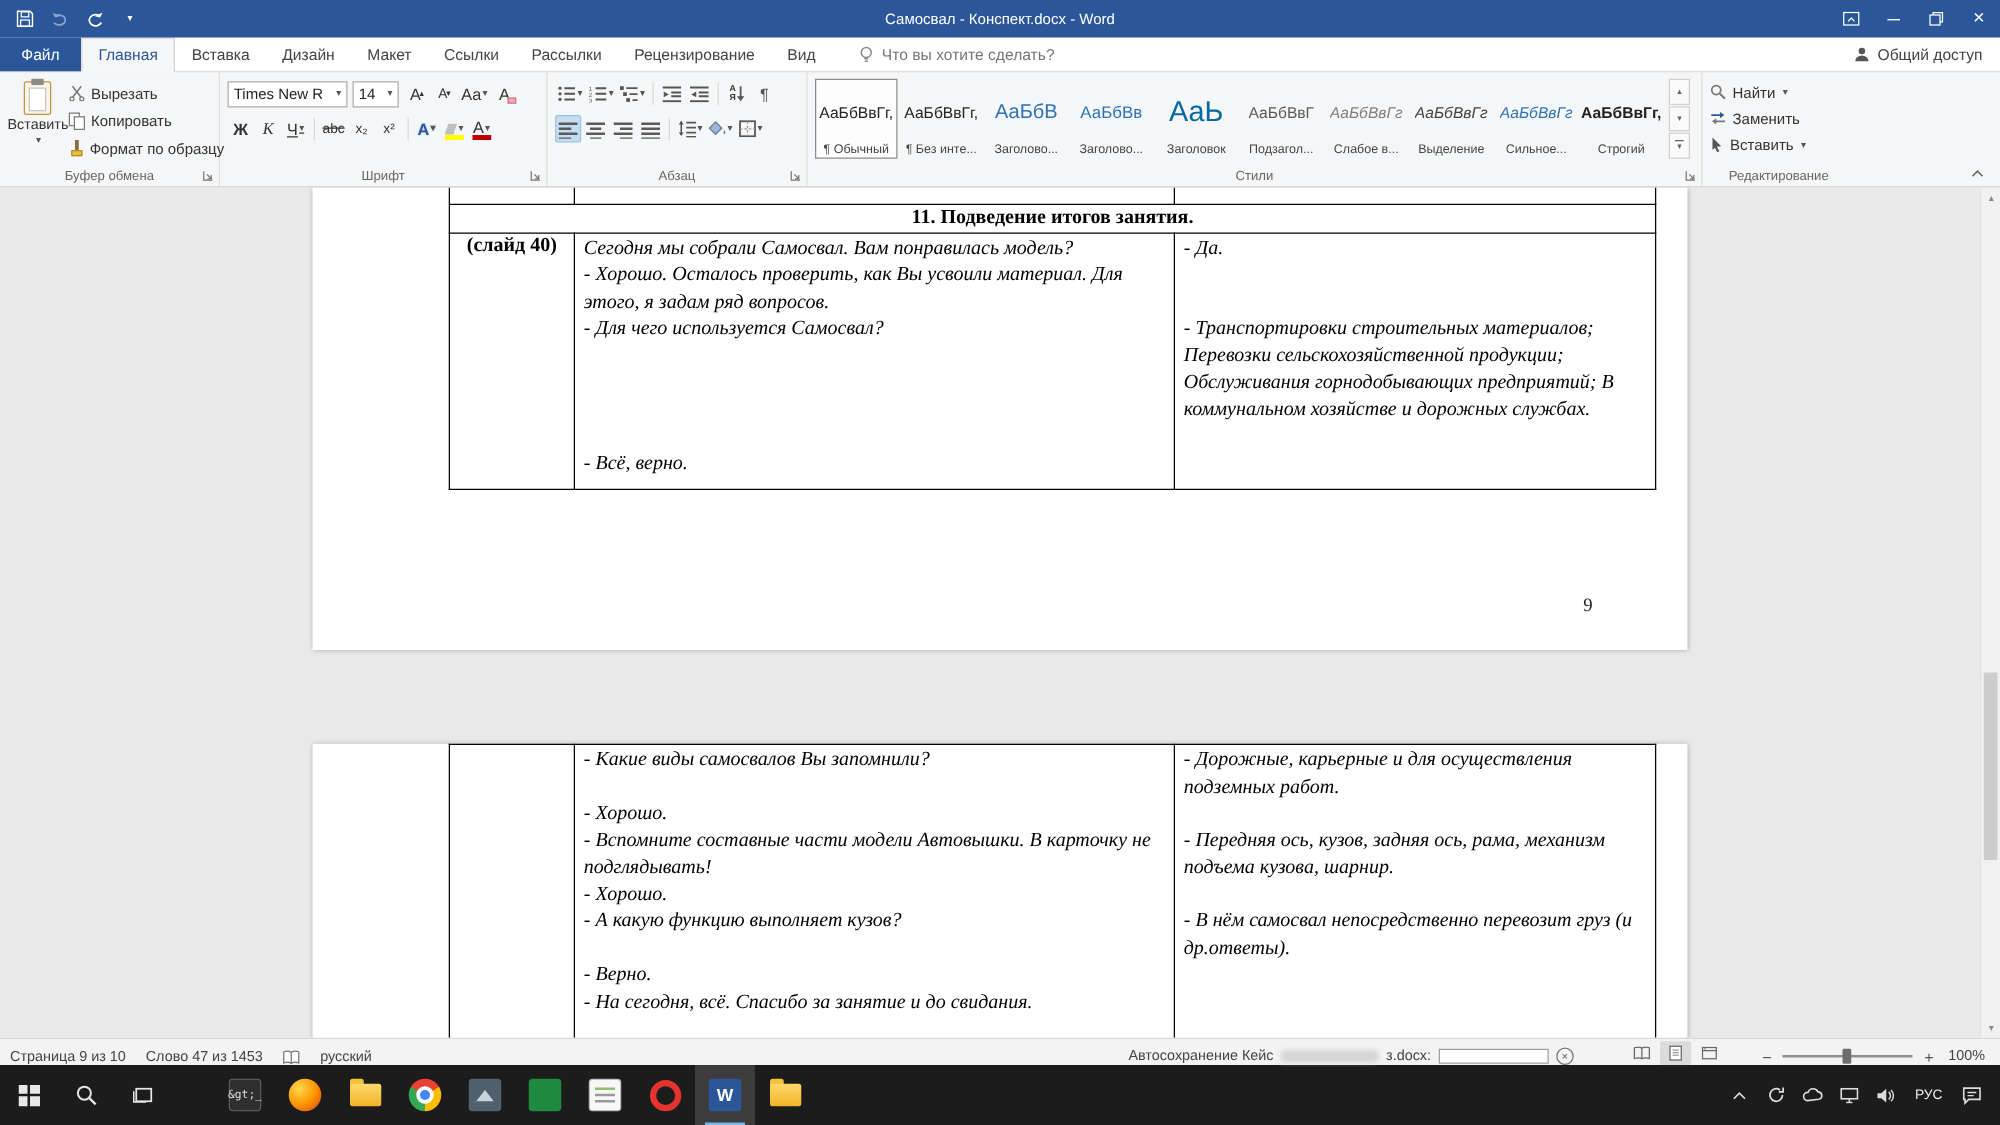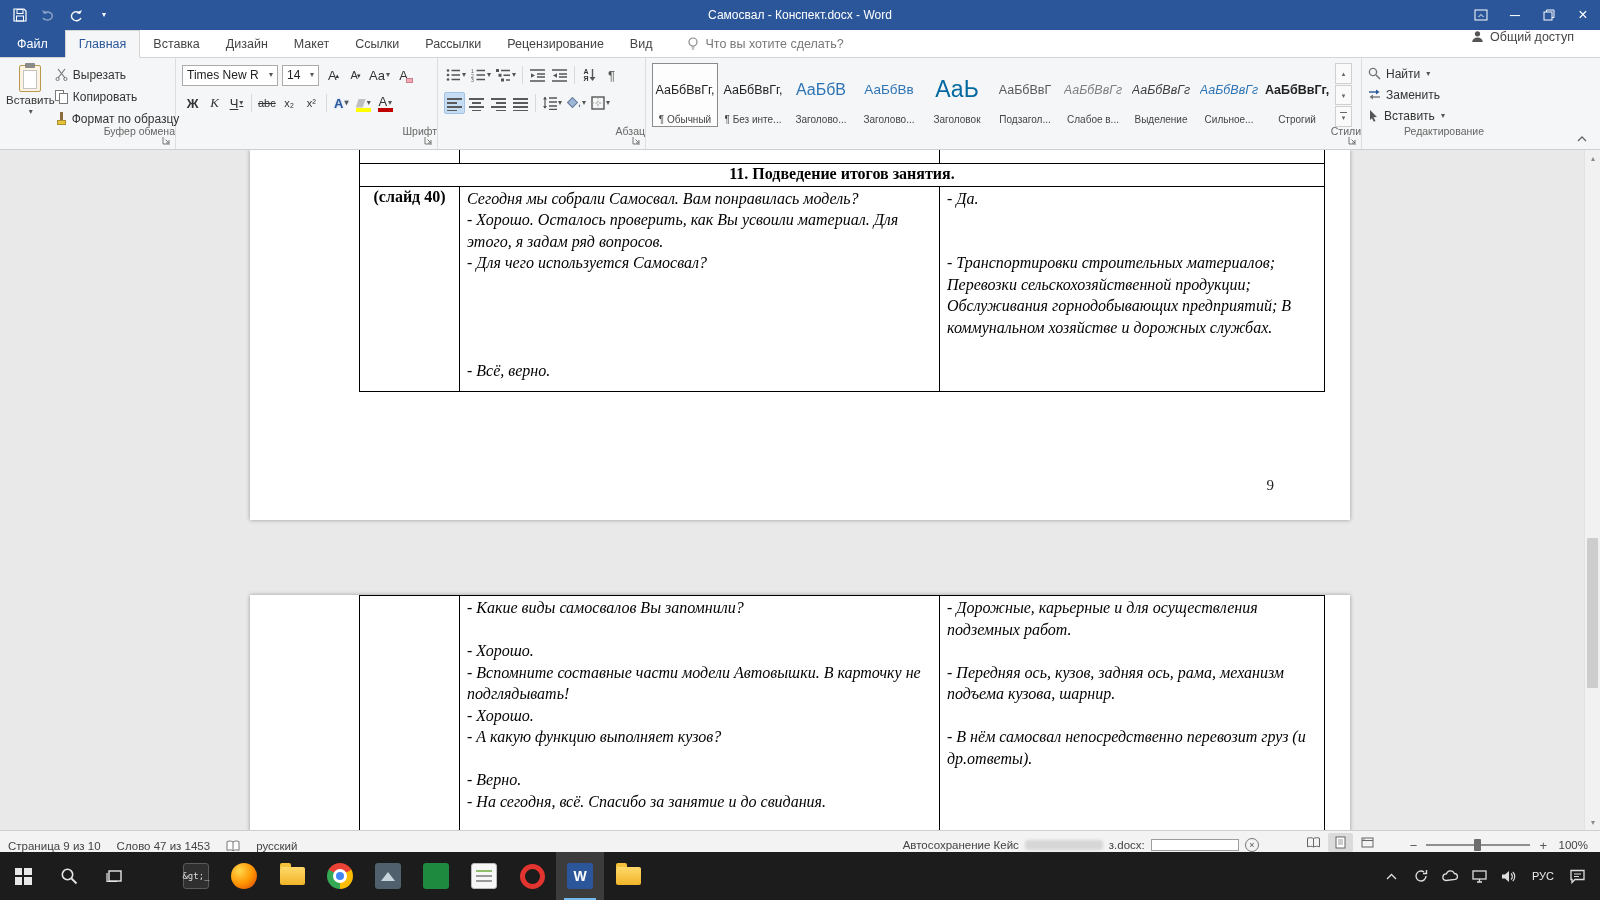--- a/index.html
+++ b/index.html
@@ -15,26 +15,26 @@
   .win-title{position:absolute;left:0;right:0;text-align:center;font-size:12px;color:#fff}
   .win-controls{margin-left:auto;display:flex;height:100%;z-index:2}
   .win-btn{width:34px;height:100%;display:flex;align-items:center;justify-content:center;font-size:14px;color:#fff}
 
   
   .tabrow{height:28px;background:#fff;display:flex;align-items:stretch;border-bottom:1px solid #d4d4d4;flex:0 0 auto}
   .tab-file{background:#2b579a;color:#fff;padding:0 17px;display:flex;align-items:center;font-size:12.5px}
   .tab{padding:0 13px;display:flex;align-items:center;font-size:12.5px;color:#444}
   .tab.active{color:#2b579a;background:#f5f6f7;border:1px solid #d4d4d4;border-bottom:1px solid #f5f6f7;margin-bottom:-1px}
   .tellme{display:flex;align-items:center;gap:6px;color:#777;font-size:12.5px;margin-left:22px}
-  .share{margin-left:auto;display:flex;gap:6px;color:#444;font-size:12.5px;padding-right:26px}
+  .share{margin-left:auto;display:flex;align-items:center;gap:6px;color:#444;font-size:12.5px;padding-right:14px}
 
   
   .ribbon{height:92px;background:#f5f6f7;border-bottom:1px solid #cfcfcf;display:flex;position:relative;flex:0 0 auto}
   .group{position:relative;height:100%;padding:5px 6px 17px 6px;border-right:1px solid #dedede}
-  .group-label{position:absolute;bottom:12px;left:0;right:0;text-align:right;font-size:10.5px;color:#666;white-space:nowrap}
+  .group-label{position:absolute;bottom:2px;left:0;right:0;text-align:center;font-size:10.5px;color:#666;white-space:nowrap}
   .launcher{position:absolute;right:2px;bottom:2px;width:13px;height:13px;display:flex;align-items:center;justify-content:center}
   .rrow{display:flex;align-items:center;height:24px;gap:1px}
   .rbtn{height:22px;min-width:21px;padding:0 2px;display:flex;align-items:center;justify-content:center;border-radius:2px;font-size:13px;color:#333}
   .rbtn.sel{background:#c5ddf2;border:1px solid #9fc2e5}
   .caret{font-size:8px;color:#555;margin-left:1px;line-height:1}
   .vsep{width:1px;height:18px;background:#d9d9d9;margin:0 3px}
   .combo{background:#fff;border:1px solid #ababab;height:21px;display:flex;align-items:center;font-size:12px;padding:0 4px;color:#222;gap:3px}
   .minimark{font-size:7px;line-height:1;margin-left:-1px}
   .underbar{position:absolute;left:3px;right:3px;bottom:2px;height:4px}
   .relbtn{position:relative}

